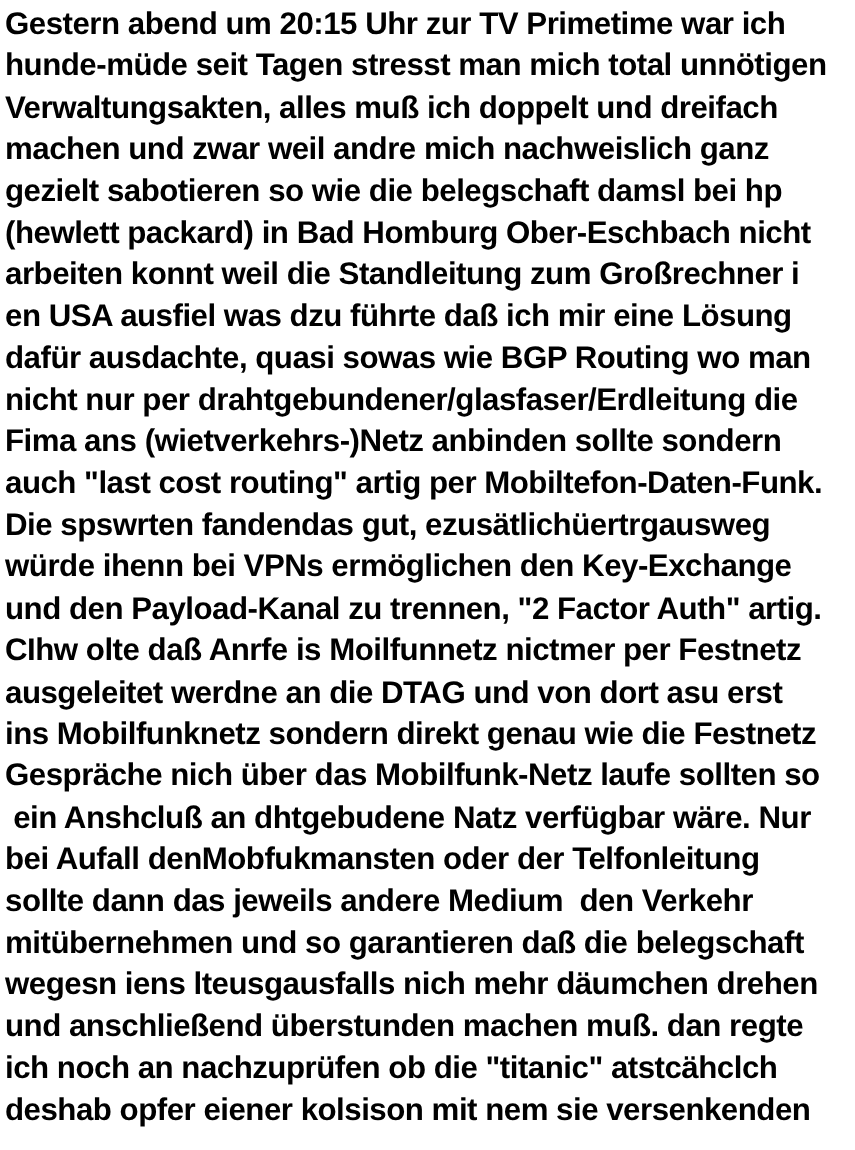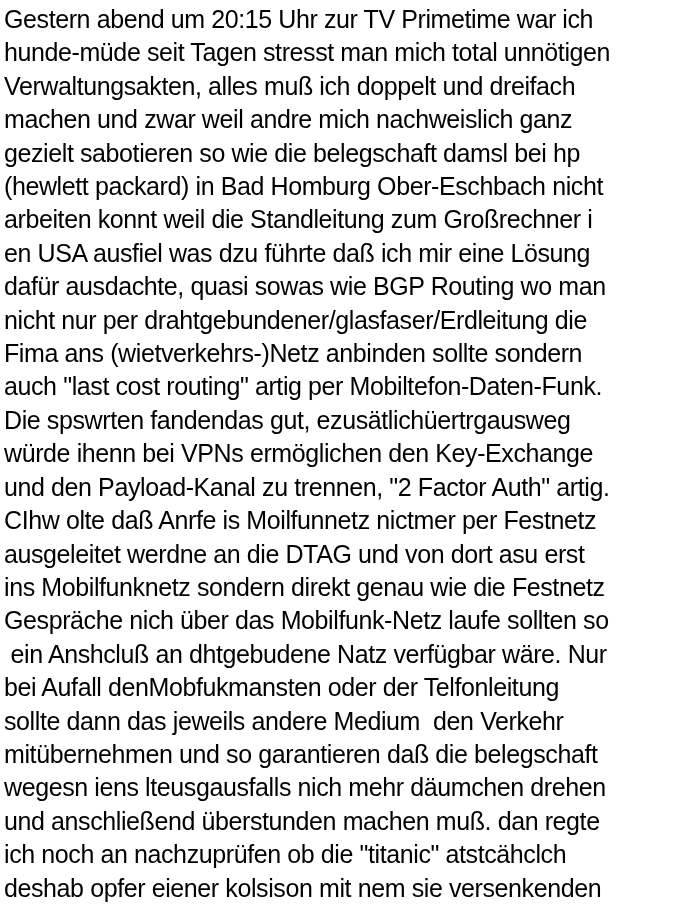--- a/index.html
+++ b/index.html
@@ -20,20 +20,21 @@
     padding: 3px 0 0 4px;
   }
   .text-block {
     font-family: "Liberation Sans", "DejaVu Sans", sans-serif;
     font-size: 25px;
     line-height: 33.4px;
     letter-spacing: -0.4px;
     color: #000000;
     white-space: pre-wrap;
     word-break: keep-all;
+    font-weight: bold;
   }
 </style>
 </head>
 <body>
 
 <div class="page">
   <div class="text-block">Gestern abend um 20:15 Uhr zur TV Primetime war ich
 hunde-müde seit Tagen stresst man mich total unnötigen
 Verwaltungsakten, alles muß ich doppelt und dreifach
 machen und zwar weil andre mich nachweislich ganz

